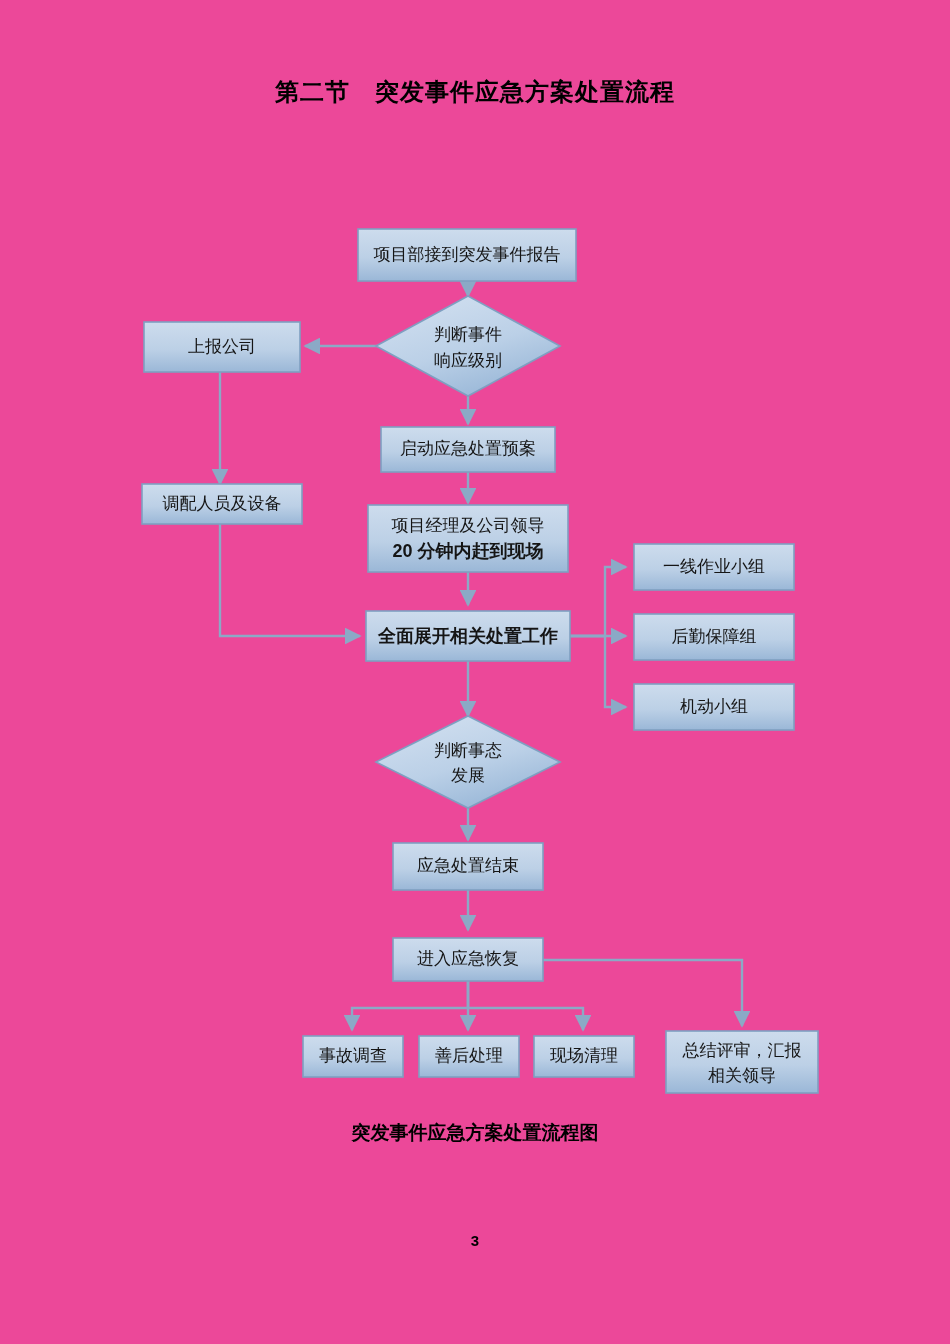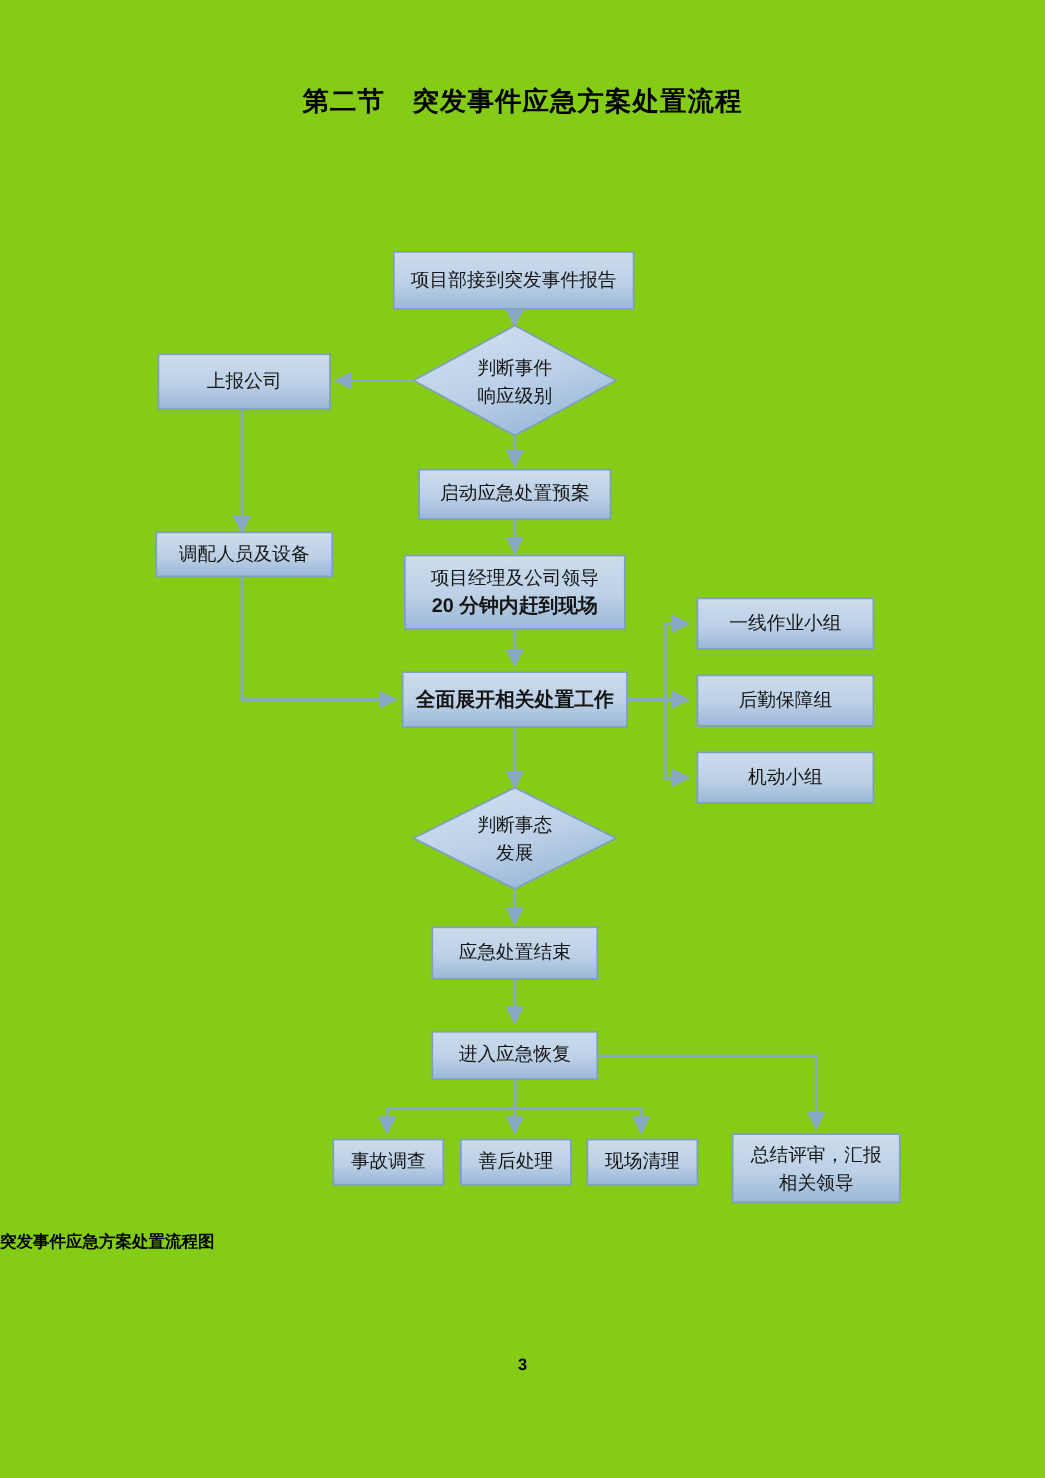--- a/index.html
+++ b/index.html
@@ -10,44 +10,44 @@
   body {
     width: 950px;
     height: 1344px;
     position: relative;
     font-family: "Liberation Serif", "DejaVu Serif", serif;
     overflow: hidden;
   }
   .page {
     position: absolute;
     inset: 0;
-    background: #84cc16;
+    background: #ec4899;
   }
   .doc-title {
     position: absolute;
     left: 0;
     right: 0;
     top: 76px;
     text-align: center;
     font-family: "Liberation Sans", "DejaVu Sans", sans-serif;
     font-weight: bold;
     font-size: 24px;
     letter-spacing: 1px;
     color: #000000;
     white-space: pre;
   }
   .figure-caption {
     position: absolute;
     left: 0;
     right: 0;
     top: 1120px;
-    text-align: left;
-    font-family: "Liberation Sans", "DejaVu Sans", sans-serif;
-    font-weight: bold;
-    font-size: 15px;
+    text-align: center;
+    font-family: "Liberation Sans", "DejaVu Sans", sans-serif;
+    font-weight: bold;
+    font-size: 19px;
     color: #000000;
   }
   .page-number {
     position: absolute;
     left: 0;
     right: 0;
     top: 1232px;
     text-align: center;
     font-family: "Liberation Sans", "DejaVu Sans", sans-serif;
     font-weight: bold;

